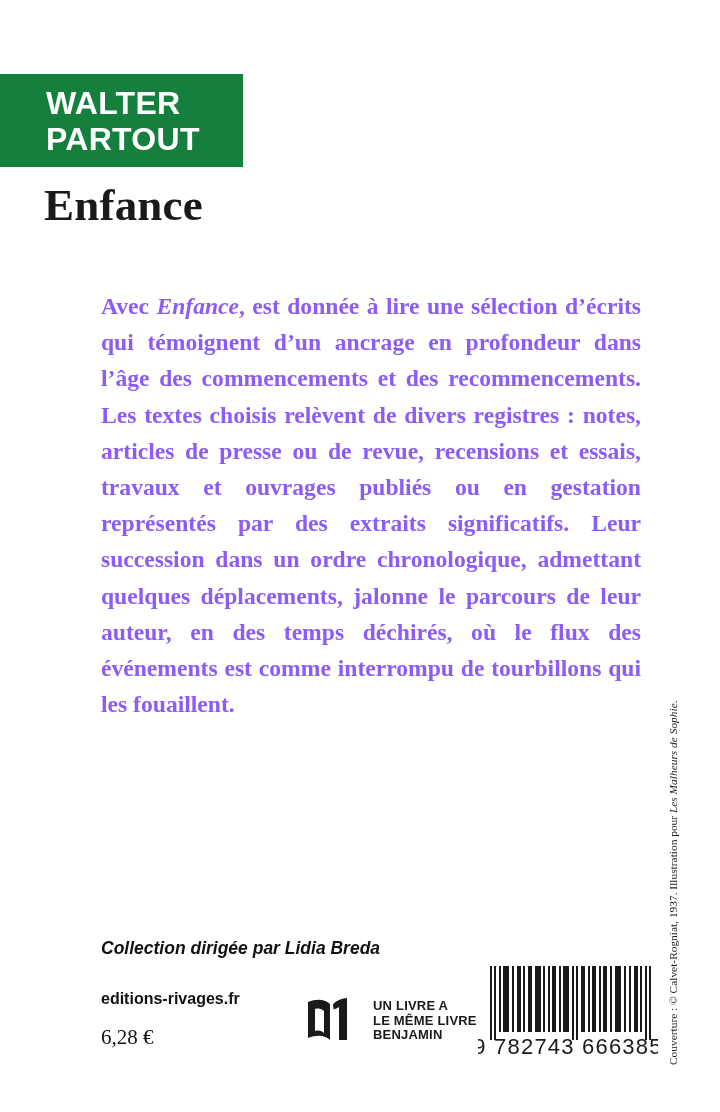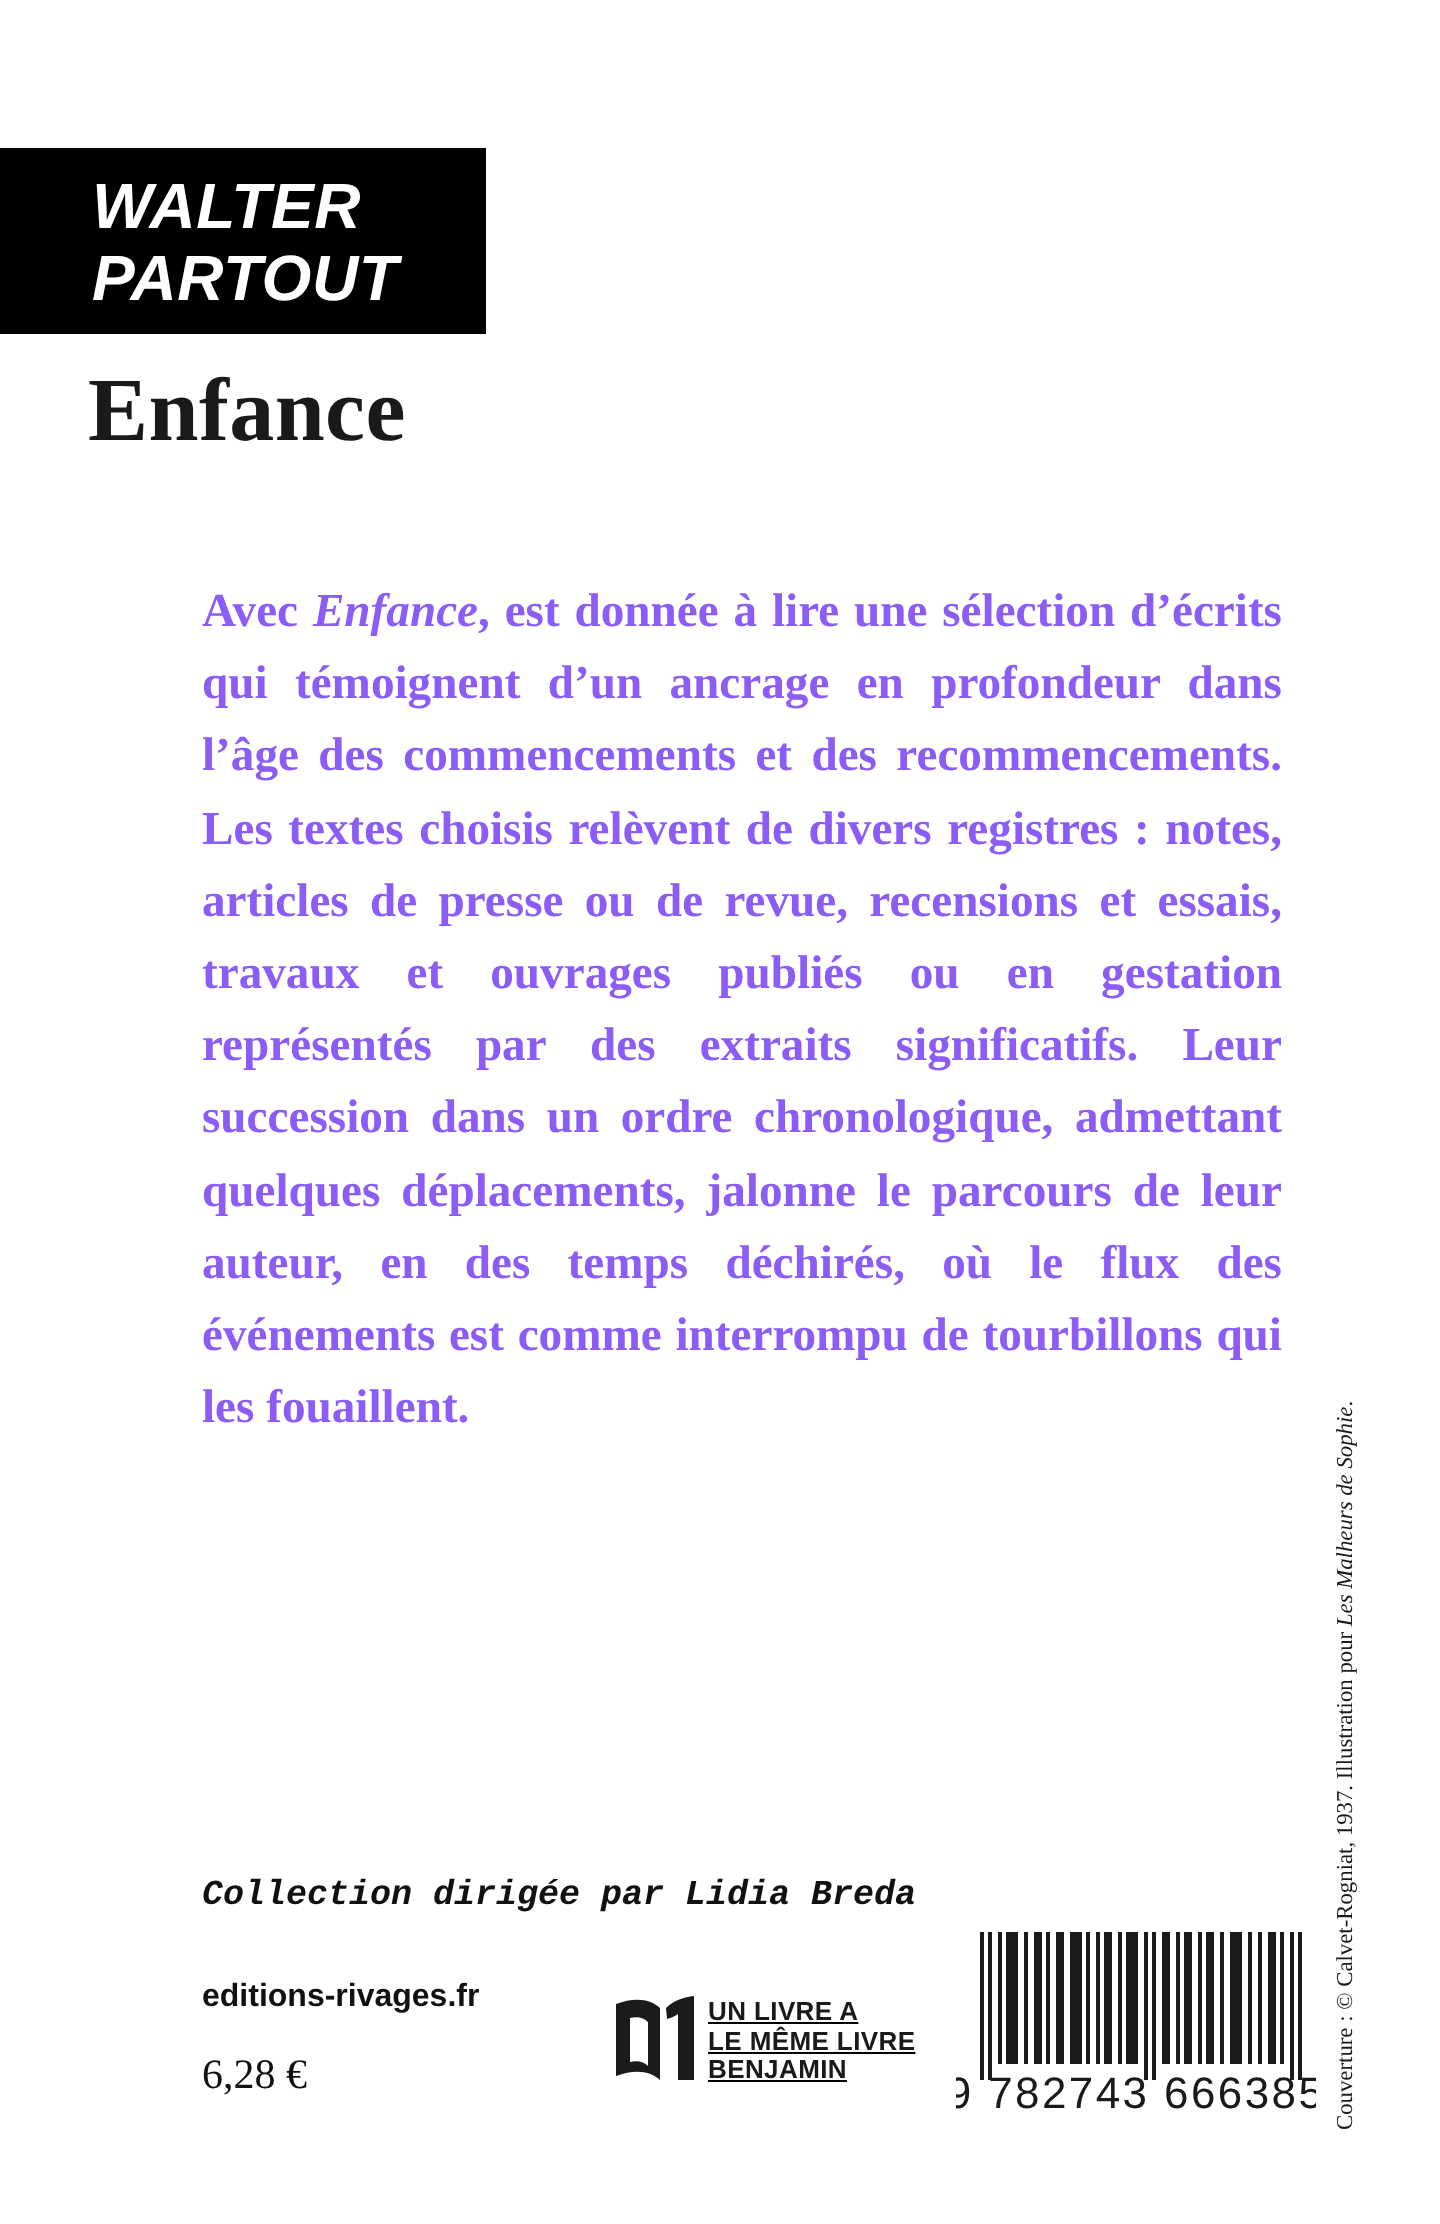--- a/index.html
+++ b/index.html
@@ -22,24 +22,23 @@
     background: #ffffff;
   }
 
   
   .author-band {
     position: absolute;
     left: 0;
     top: 74px;
     width: 243px;
     height: 93px;
-    background: #000000;
+    background: #15803d;
     box-sizing: border-box;
     padding: 11px 1px 0 46px;
-    font-style: italic;
   }
   .author-line {
     font-family: "Liberation Sans", sans-serif;
     font-weight: bold;
     font-size: 32px;
     line-height: 36px;
     letter-spacing: 0.3px;
     color: #ffffff;
     white-space: nowrap;
   }
@@ -87,21 +86,21 @@
   }
   .blurb i {
     font-style: italic;
   }
 
   
   .collection {
     position: absolute;
     left: 101px;
     top: 938px;
-    font-family: Liberation Mono, monospace;
+    font-family: Liberation Sans, sans-serif;
     font-style: italic;
     font-weight: bold;
     font-size: 17.5px;
     color: #111111;
     white-space: nowrap;
   }
 
   
   .publisher {
     position: absolute;
@@ -124,22 +123,21 @@
     white-space: nowrap;
   }
 
   
   .price-logo {
     position: absolute;
     left: 306px;
     top: 998px;
     display: flex;
     align-items: center;
-    gap: 4px;
-    text-decoration: underline;
+    gap: 23px;
   }
   .price-logo .mark {
     width: 44px;
     height: 46px;
     flex: 0 0 auto;
   }
   .price-logo .mark svg { display: block; }
   .price-logo .txt {
     font-family: "Liberation Sans", sans-serif;
     font-weight: bold;

